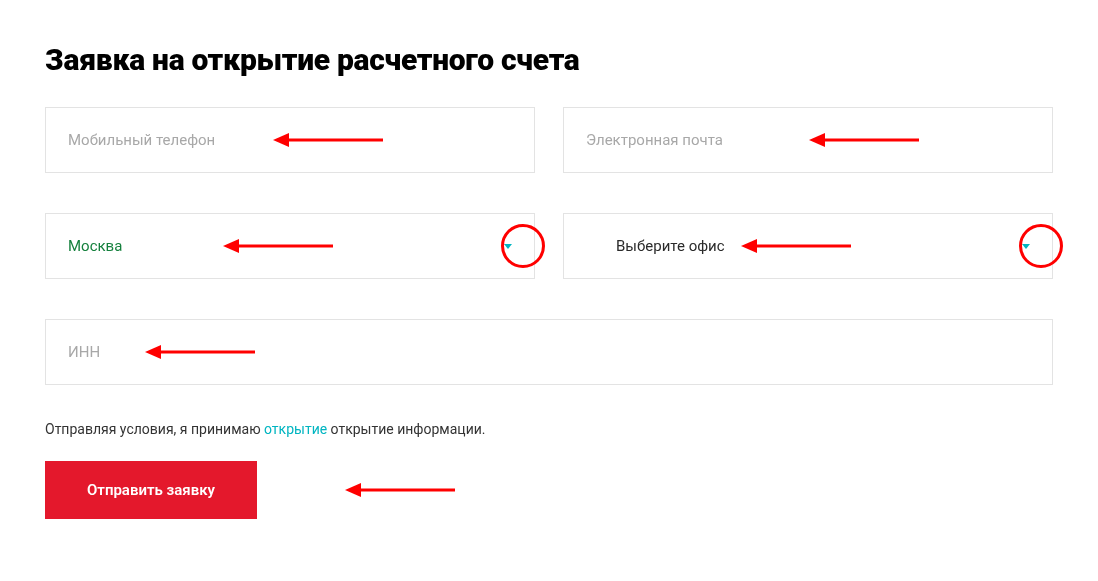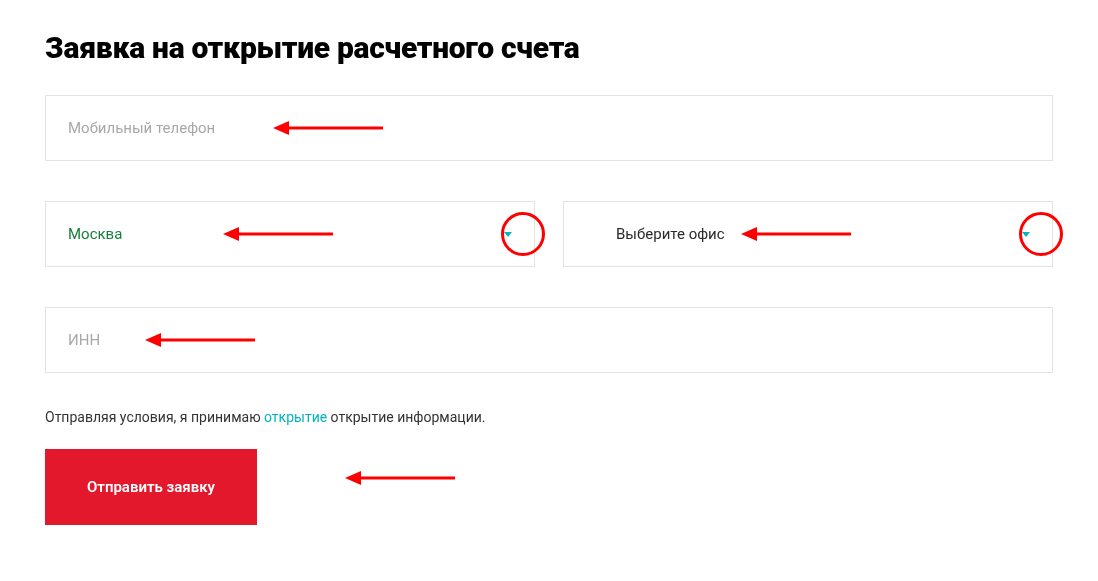--- a/index.html
+++ b/index.html
@@ -12,20 +12,21 @@
       background: #fff;
       padding: 30px 45px;
       width: 1098px;
     }
     .page-title {
       font-size: 30px;
       font-weight: 900;
       color: #000;
       margin-bottom: 30px;
       letter-spacing: -0.3px;
+      margin-top: 12px;
     }
     .form-grid {
       display: flex;
       flex-direction: column;
       gap: 40px;
     }
     .form-row {
       display: flex;
       gap: 28px;
       position: relative;
@@ -82,21 +83,21 @@
     }
     .consent-link {
       color: #00b5c1;
       text-decoration: none;
       cursor: pointer;
     }
     .submit-btn {
       background: #e4182c;
       color: #fff;
       border: none;
-      padding: 29px 42px;
+      padding: 20px 42px;
       font-size: 15px;
       font-weight: 600;
       cursor: pointer;
       font-family: inherit;
     }
     
     .anno-arrow {
       position: absolute;
       pointer-events: none;
       z-index: 10;
@@ -137,20 +138,28 @@
 
   <div class="form-row">
     <div class="field-wrap">
       <input class="input-field" type="text" placeholder="Мобильный телефон" style="">
       <div class="anno-arrow" style="left:228px; top:23px;">
         <svg width="115" height="20">
             <use href="#red-arrow-left"></use>
           </svg>
       </div>
     </div>
+    <div class="field-wrap">
+      <input class="input-field" type="text" placeholder="Электронная почта" style="">
+      <div class="anno-arrow" style="left:246px; top:23px;">
+        <svg width="115" height="20">
+            <use href="#red-arrow-left"></use>
+          </svg>
+      </div>
+    </div>
   </div>
 
   <div class="form-row">
     <div class="field-wrap">
       <div class="select-field">
         <span class="select-value">Москва</span>
         <span class="dropdown-arrow"></span>
       </div>
       <div class="anno-arrow" style="left:178px; top:23px;">
         <svg width="115" height="20">

